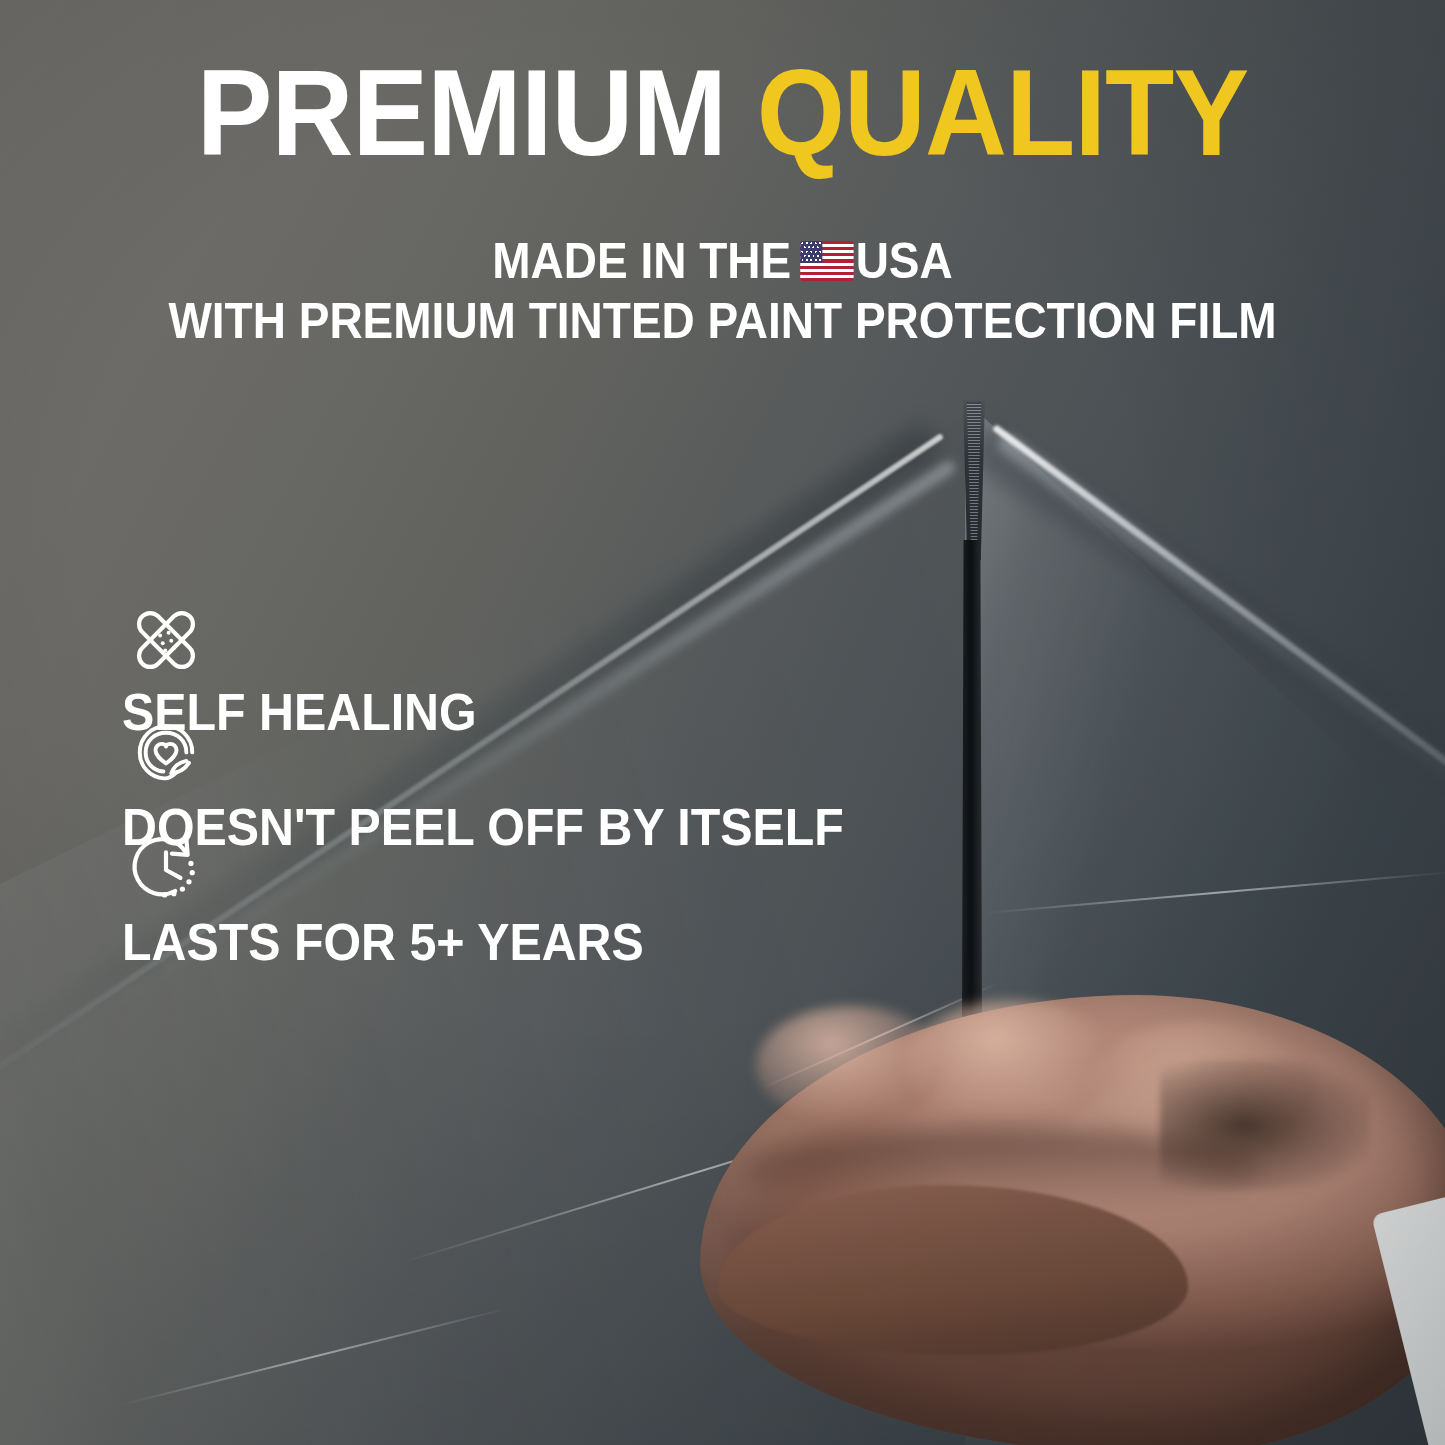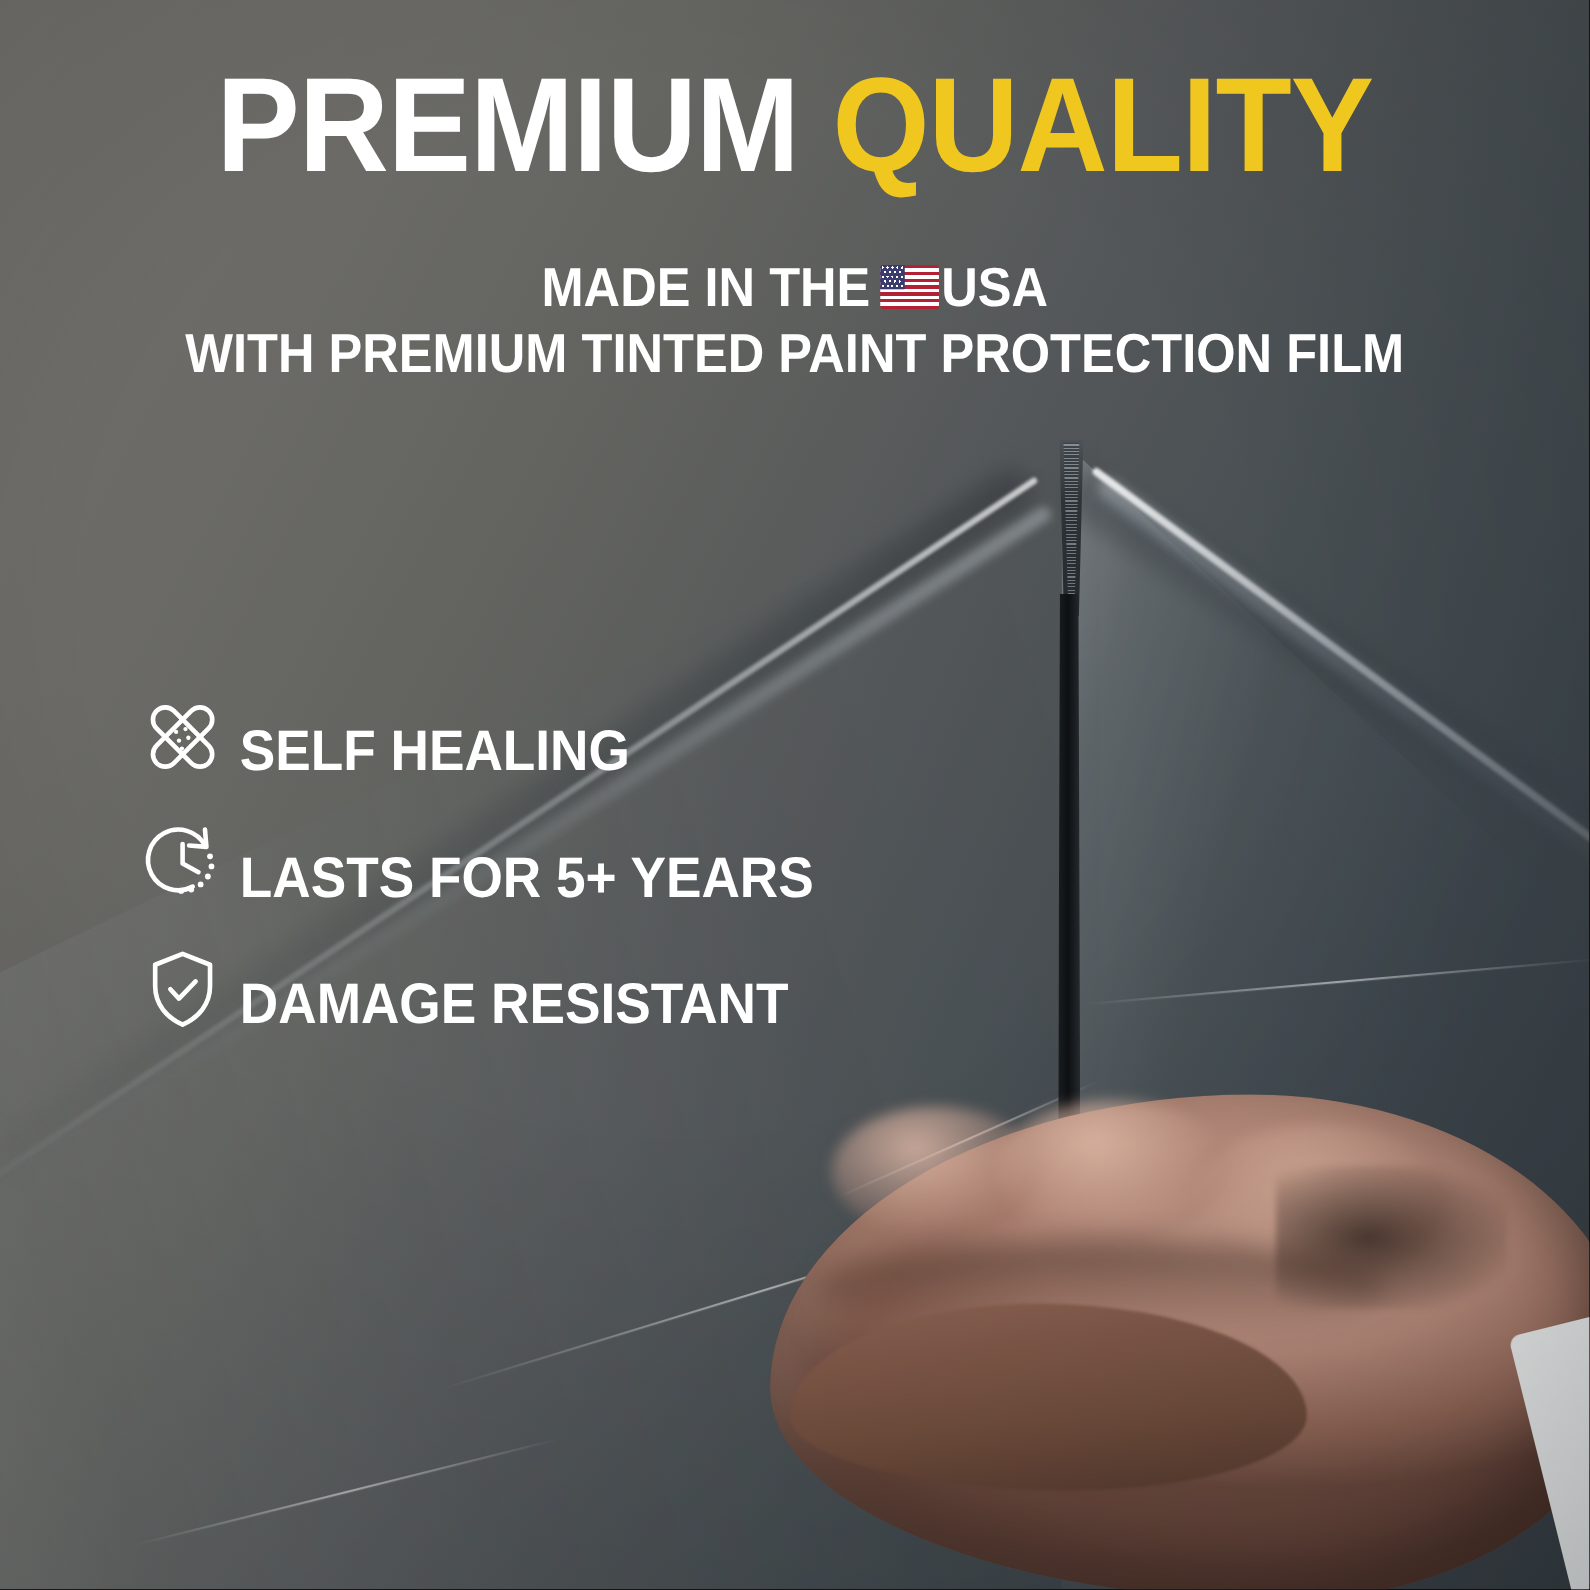--- a/index.html
+++ b/index.html
@@ -183,21 +183,21 @@
       radial-gradient(circle 1.1px at 19.2px 14.8px, #fff 99%, transparent 100%),
       radial-gradient(circle 1.1px at 2.4px 19px, #fff 99%, transparent 100%),
       radial-gradient(circle 1.1px at 7.2px 19px, #fff 99%, transparent 100%),
       radial-gradient(circle 1.1px at 12px 19px, #fff 99%, transparent 100%),
       radial-gradient(circle 1.1px at 16.8px 19px, #fff 99%, transparent 100%),
       radial-gradient(circle 1.1px at 21.6px 19px, #fff 99%, transparent 100%);
   }
 
   
   .features{ position:absolute; left:118px; top:598px; width:1240px; }
-  .feature{ display:flex; align-items:flex-end; height:115px; }
+  .feature{ display:flex; align-items:flex-start; height:115px;flex-direction:column; }
   .f-icon{ width:96px; min-width:96px; height:86px; display:flex; align-items:center; justify-content:center; }
   .f-icon svg{ display:block; }
   .f-label{
     color:#fff; font-size:52px; font-weight:700; white-space:nowrap;
     transform:scaleX(.93); transform-origin:0 50%; margin-left:4px;
   }
 </style>
 </head>
 <body>
 
@@ -267,20 +267,31 @@
                 <circle cx="36" cy="32.5" r="1.5"></circle>
               <circle cx="31.5" cy="40" r="1.5"></circle>
                 <circle cx="38" cy="38" r="1.5"></circle>
             </g>
           </svg>
         </span>
         <span class="f-label">SELF HEALING</span>
       </div>
 
 
+      <div class="feature">
+        <span class="f-icon">
+          <svg width="84" height="84" viewBox="0 0 64 64" fill="none" stroke="#ffffff" stroke-width="3" stroke-linecap="round" stroke-linejoin="round">
+            <path d="M52 30c0-12-9.5-20-20-20S12 18 12 30c0 11 8 19 18.5 19.8 3.8.3 7-2.2 9.6-4.8"></path>
+            <path d="M47.5 36.5c-5 1-9.5 4-11.5 9.5 5.5-.5 10.5-3.5 13.5-8"></path>
+            <path d="M47.5 30c0-9-7-15-15.5-15S16.5 21 16.5 30c0 8 5.8 14 13.5 14.6"></path>
+            <path d="M32 38.5c-3.3-2.6-8-5.8-8-10.1 0-2.8 2.2-4.9 4.8-4.9 1.7 0 3.1.9 3.2 2.1.1-1.2 1.5-2.1 3.2-2.1 2.6 0 4.8 2.1 4.8 4.9 0 4.3-4.7 7.5-8 10.1z"></path>
+          </svg>
+        </span>
+        <span class="f-label">DOESN'T PEEL OFF BY ITSELF</span>
+      </div>
 
 
       <div class="feature">
         <span class="f-icon">
           <svg width="84" height="84" viewBox="0 0 64 64" fill="none" stroke="#ffffff" stroke-width="3.2" stroke-linecap="round" stroke-linejoin="round">
             <path d="M47.5 19.5A21 21 0 1 0 39 48"></path>
             <polyline points="47.5,8.5 48.5,20.5 36.5,19.5"></polyline>
             <polyline points="32,18.5 32,32 43,38"></polyline>
             <g fill="#ffffff" stroke="none">
               <circle cx="51" cy="27" r="2"></circle>
@@ -288,25 +299,16 @@
               <circle cx="49.5" cy="41" r="2"></circle>
                 <circle cx="44.5" cy="46.5" r="2"></circle>
               <circle cx="38" cy="50" r="2"></circle>
                 <circle cx="31" cy="51" r="2"></circle>
             </g>
           </svg>
         </span>
         <span class="f-label">LASTS FOR 5+ YEARS</span>
       </div>
 
-      <div class="feature">
-        <span class="f-icon">
-          <svg width="84" height="84" viewBox="0 0 64 64" fill="none" stroke="#ffffff" stroke-width="3.2" stroke-linecap="round" stroke-linejoin="round">
-            <path d="M32 7 13 14.5v14.8c0 12.8 8 21.8 19 26.7 11-4.9 19-13.9 19-26.7V14.5L32 7z"></path>
-            <polyline points="23.5,31.5 29.5,38 41,26"></polyline>
-          </svg>
-        </span>
-        <span class="f-label">DAMAGE RESISTANT</span>
-      </div>
 
     </div>
   </div>
 </div>
 
 </body></html>

